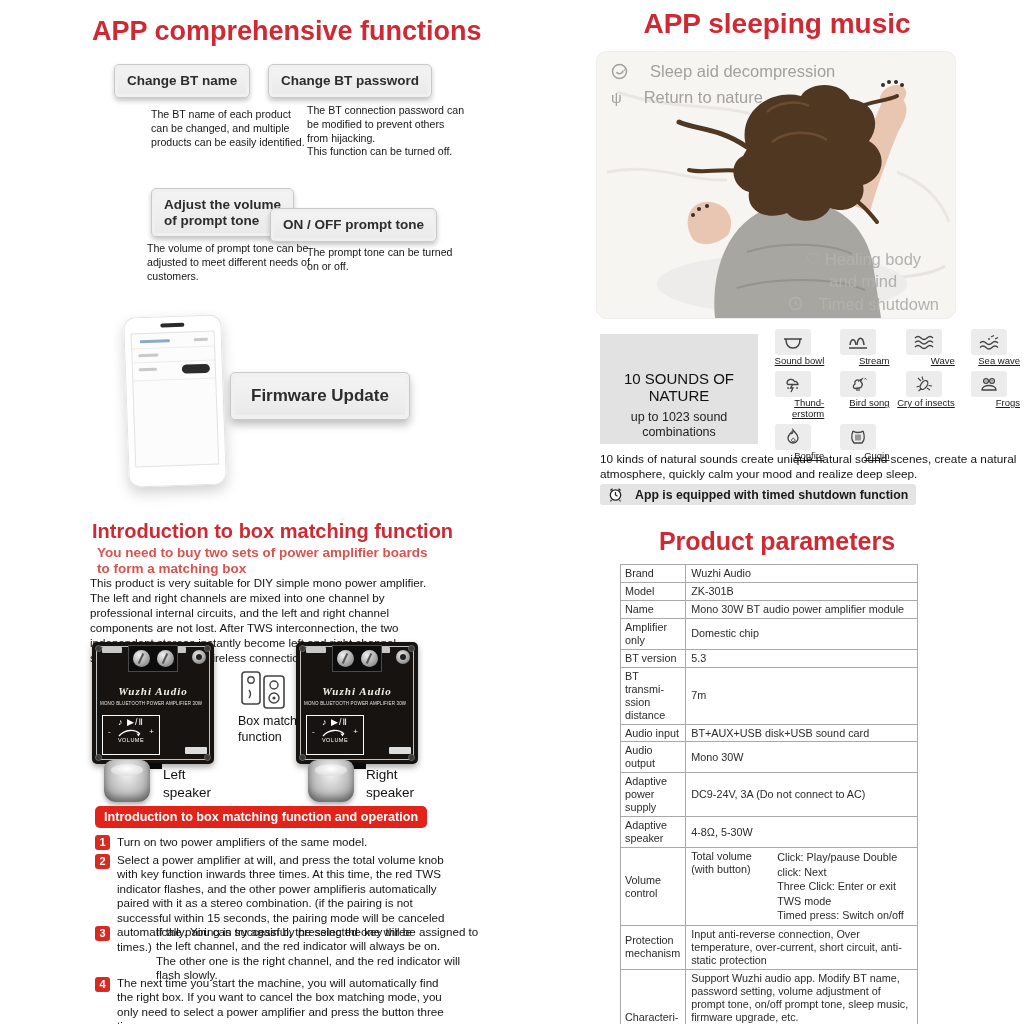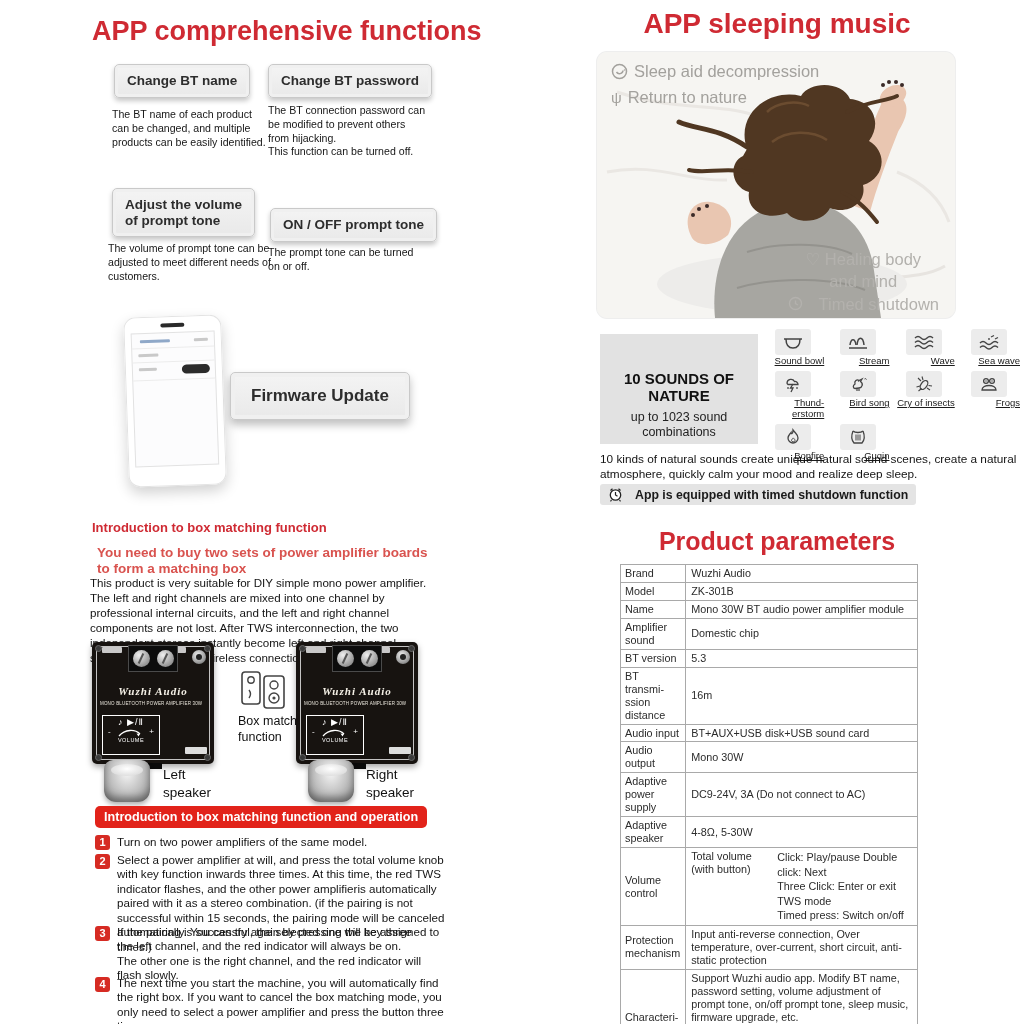--- a/index.html
+++ b/index.html
@@ -1,20 +1,20 @@
 <!DOCTYPE html>
 <html><head>
 <meta charset="utf-8">
 <style>
   * { margin:0; padding:0; box-sizing:border-box; }
   html,body { background:#ffffff; }
   body { font-family:"Liberation Sans", sans-serif; color:#1c1c1c; }
   .page { position:relative; width:1020px; height:1024px; background:#fff; overflow:hidden; }
   .abs { position:absolute; }
-  .preline { white-space:pre-line; }
+  .preline { white-space:pre-line;margin-left:39px; }
 
   
   .h-red { color:#cf2a33; font-weight:bold; }
 
   
   .gbtn {
     display:inline-block; background:linear-gradient(#f4f4f4,#e9e9e9);
     border:1px solid #c9c9c9; border-radius:5px; box-shadow:0 3px 5px rgba(0,0,0,.22), inset 0 0 0 3px #f0f0f0;
     padding:8px 12px; font-weight:bold; color:#2d2d2d; font-size:13.5px; line-height:1.15;
   }
@@ -53,26 +53,26 @@
   .board .tag { position:absolute; right:7px; bottom:10px; width:22px; height:7px; background:#ddd; border-radius:1px; }
   .board .bcon { position:absolute; bottom:-5px; left:54px; width:16px; height:6px; background:#0a0a0a; }
   .knob { position:absolute; width:46px; height:42px; border-radius:9px 9px 12px 12px;
           background:radial-gradient(ellipse at 50% 30%, #f5f5f5, #bdbdbd 55%, #8a8a8a);
           box-shadow:inset 0 -5px 7px rgba(0,0,0,.35), 0 3px 5px rgba(0,0,0,.3); }
   .knob::before { content:''; position:absolute; left:7px; right:7px; top:4px; height:12px; border-radius:50%;
           background:radial-gradient(ellipse at 50% 40%, #ffffff, #d2d2d2); }
 
   
   .photo { left:597px; top:52px; width:358px; height:266px; border-radius:10px; overflow:hidden; background:#f6f5f3; box-shadow:0 0 0 1px #eee; }
-  .ov { position:absolute; color:#a3a19d; font-size:16.5px; display:flex; gap:6px; align-items:center; }
+  .ov { position:absolute; color:#a3a19d; font-size:16.5px; display:flex; gap:22px; align-items:center; }
   .ov .gl { font-size:15px; }
   .ov3 { position:absolute; right:16px; top:196px; color:#b3b1ad; font-size:16.5px; text-align:center; line-height:1.35; }
 
   .npanel { left:600px; top:334px; width:158px; height:110px; background:#e2e2e2; text-align:center; }
-  .npanel .big { font-size:15px; font-weight:bold; color:#111; margin-top:36px; }
+  .npanel .big { font-size:15px; font-weight:normal; color:#111; margin-top:36px; }
   .npanel .small { font-size:12.5px; color:#222; margin-top:6px; line-height:1.2; }
   .sounds { left:762px; top:329px; width:258px; display:grid; grid-template-columns:repeat(4, 1fr); column-gap:3px; row-gap:5px; }
   .sound { text-align:right;text-decoration:underline; }
   .sound .ic { width:36px; height:26px; background:#ececec; border-radius:3px; margin:0 auto 1px; display:flex; align-items:center; justify-content:center; }
   .sound .lb { font-size:9.5px; line-height:1.08; color:#1a1a1a; }
 
   .pill { display:inline-flex; align-items:center; gap:12px; background:#e4e4e4; border-radius:3px; padding:3px 8px; font-size:12.3px; font-weight:bold; color:#1a1a1a; }
 
   .wm { left:336px; top:490px; font-family:"Liberation Serif", serif; font-size:44px; letter-spacing:1px;
         color:#d09a32;
@@ -118,21 +118,21 @@
       <div class="bar" style="left:6px; top:20px; width:20px;"></div>
       <div class="hr" style="top:28px;"></div>
       <div class="bar" style="left:6px; top:34px; width:18px;"></div>
       <div class="pill"></div>
       <div class="hr" style="top:46px;"></div>
     </div>
   </div>
 
   <div class="abs gbtn" style="left:230px; top:372px; font-size:17px; padding:13px 20px; box-shadow:0 5px 9px rgba(0,0,0,.25), inset 0 0 0 4px #f0f0f0;">Firmware Update</div>
 
-  <div class="abs h-red" style="left:92px; top:520px; font-size:13px;">Introduction to box matching function</div>
+  <div class="abs h-red" style="left:92px; top:520px; font-size:20px;">Introduction to box matching function</div>
   <div class="abs" style="left:97px; top:545px; width:336px; font-size:13.5px; font-weight:bold; color:#d9534f; line-height:1.15;">You need to buy two sets of power amplifier boards to form a matching box</div>
   <div class="abs" style="left:90px; top:575px; width:350px; font-size:11.6px; line-height:1.3; color:#141414;">This product is very suitable for DIY simple mono power amplifier. The left and right channels are mixed into one channel by professional internal circuits, and the left and right channel components are not lost. After TWS interconnection, the two independent stereos instantly become left and right channel stereos, realizing true wireless connection.</div>
 
   <div class="board" style="left:92px; top:642px;">
     <div class="corner" style="left:3px; top:3px;"></div>
       <div class="corner" style="right:3px; top:3px;"></div>
     <div class="corner" style="left:3px; bottom:3px;"></div>
       <div class="corner" style="right:3px; bottom:3px;"></div>
     <div class="toplab" style="left:10px;"></div>
       <div class="toplab" style="right:28px;"></div>
@@ -413,30 +413,30 @@
           </tr>
         <tr>
             <td class="lbl">Model</td>
             <td>ZK-301B</td>
           </tr>
         <tr>
             <td class="lbl">Name</td>
             <td>Mono 30W BT audio power amplifier module</td>
           </tr>
         <tr>
-            <td class="lbl">Amplifier sound</td>
+            <td class="lbl">Amplifier only</td>
             <td>Domestic chip</td>
           </tr>
         <tr>
             <td class="lbl">BT version</td>
             <td>5.3</td>
           </tr>
         <tr>
             <td class="lbl">BT transmi-ssion distance</td>
-            <td>16m</td>
+            <td>7m</td>
           </tr>
         <tr>
             <td class="lbl">Audio input</td>
             <td>BT+AUX+USB disk+USB sound card</td>
           </tr>
         <tr>
             <td class="lbl">Audio output</td>
             <td>Mono 30W</td>
           </tr>
         <tr>

